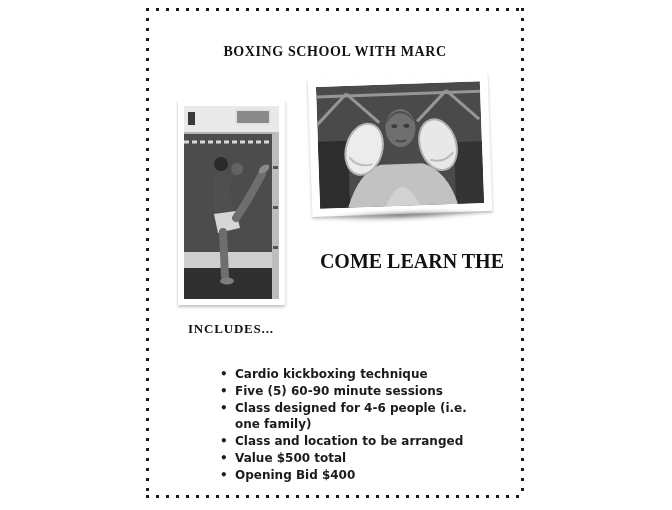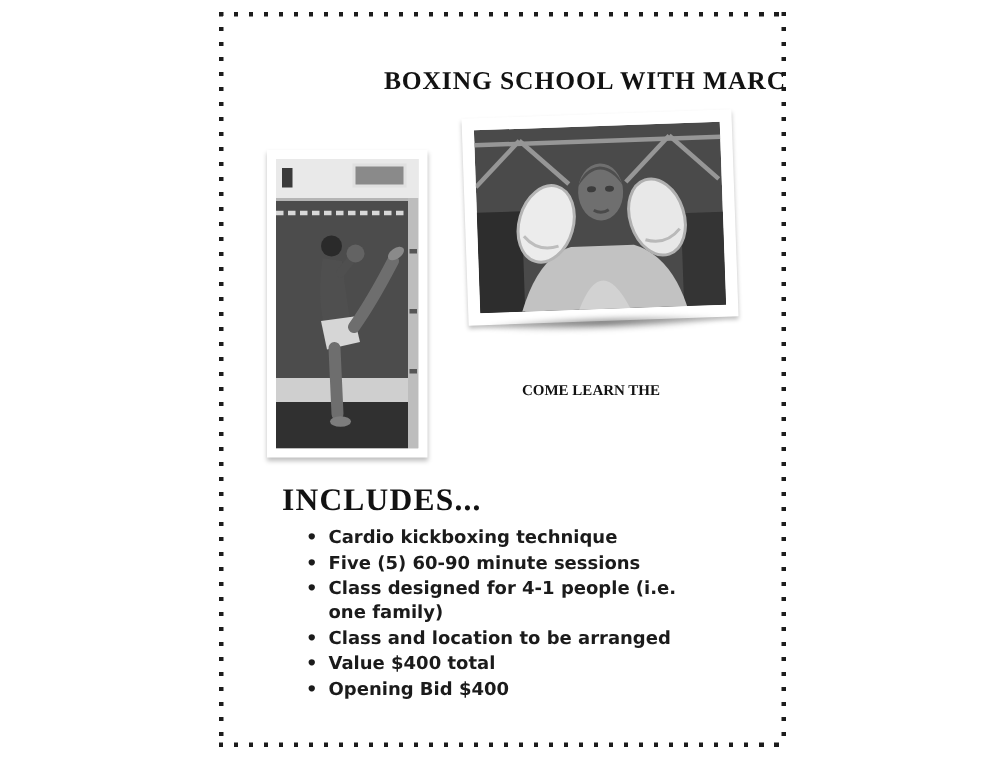--- a/index.html
+++ b/index.html
@@ -10,33 +10,33 @@
   .flyer{position:absolute;left:146px;top:8px;width:378px;height:490px;background:#ffffff;
     background-image:
       repeating-linear-gradient(90deg,#1c1c1c 0 3px,transparent 3px 10px),
       repeating-linear-gradient(90deg,#1c1c1c 0 3px,transparent 3px 10px),
       repeating-linear-gradient(180deg,#1c1c1c 0 3px,transparent 3px 10px),
       repeating-linear-gradient(180deg,#1c1c1c 0 3px,transparent 3px 10px);
     background-size:100% 3px,100% 3px,3px 100%,3px 100%;
     background-position:top left,bottom left,top left,top right;
     background-repeat:no-repeat;}
 
-  .title{position:absolute;left:0;top:36px;width:100%;text-align:right;
+  .title{position:absolute;left:0;top:36px;width:100%;text-align:center;
     font-family:"Liberation Serif","DejaVu Serif",serif;font-weight:700;
-    font-size:17px;letter-spacing:.6px;color:#121212;}
+    font-size:14px;letter-spacing:.6px;color:#121212;}
 
-  .tagline{position:absolute;left:138px;top:243px;width:220px;text-align:center;
+  .tagline{position:absolute;left:138px;top:243px;width:220px;text-align:right;
     font-family:"Liberation Serif","DejaVu Serif",serif;font-weight:700;
-    font-size:10px;line-height:20px;color:#121212;}
+    font-size:20px;line-height:20px;color:#121212;}
 
   .includes{position:absolute;left:42px;top:313px;
     font-family:"Liberation Serif","DejaVu Serif",serif;font-weight:700;
-    font-size:21px;letter-spacing:.8px;color:#121212;}
+    font-size:13px;letter-spacing:.8px;color:#121212;}
 
-  .bullet-list{position:absolute;left:58px;top:342px;width:268px;margin:0;padding:0;
+  .bullet-list{position:absolute;left:58px;top:342px;width:268px;margin:16px;padding:0;
     list-style:none;font-family:"DejaVu Sans",sans-serif;font-weight:700;
     font-size:12px;line-height:16.8px;color:#1b1b1b;}
   .bullet-list li{position:relative;padding-left:15px;}
   .bullet-list li::before{content:"\2022";position:absolute;left:0;top:0;}
 
   
   .photo{position:absolute;background:#ffffff;box-shadow:0 2px 3px rgba(0,0,0,.25);}
   .photo::after{content:"";position:absolute;left:5px;right:5px;bottom:-7px;height:11px;
     background:radial-gradient(ellipse at center,rgba(0,0,0,.40) 0%,rgba(0,0,0,0) 68%);
     filter:blur(1.5px);border-radius:50%;z-index:-1;}
@@ -114,20 +114,20 @@
 
     <div class="tagline">
       <div>COME LEARN THE</div>
     </div>
 
     <div class="includes">INCLUDES...</div>
 
     <ul class="bullet-list">
       <li>Cardio kickboxing technique</li>
       <li>Five (5) 60-90 minute sessions</li>
-      <li>Class designed for 4-1 people (i.e. one family)</li>
+      <li>Class designed for 4-6 people (i.e. one family)</li>
       <li>Class and location to be arranged</li>
-      <li>Value $400 total</li>
+      <li>Value $500 total</li>
       <li>Opening Bid $400</li>
     </ul>
 
   </div>
 </div>
 
 </body></html>

